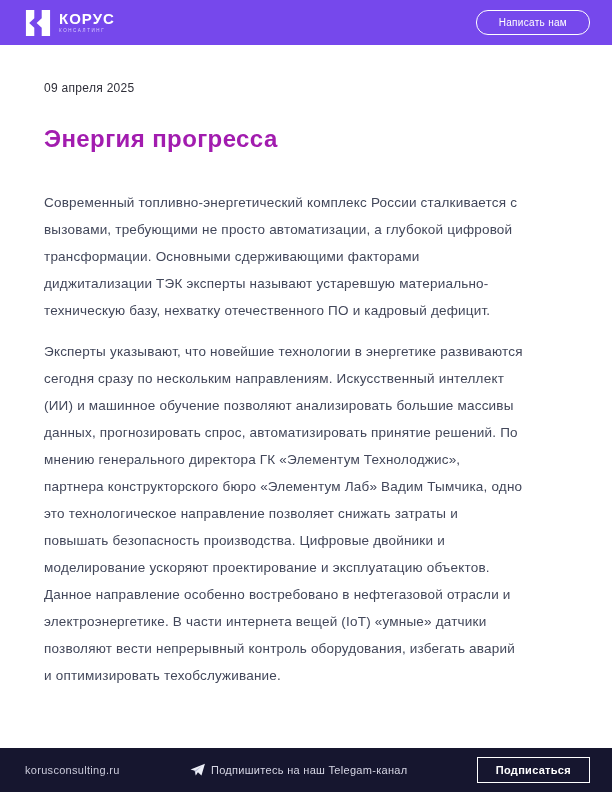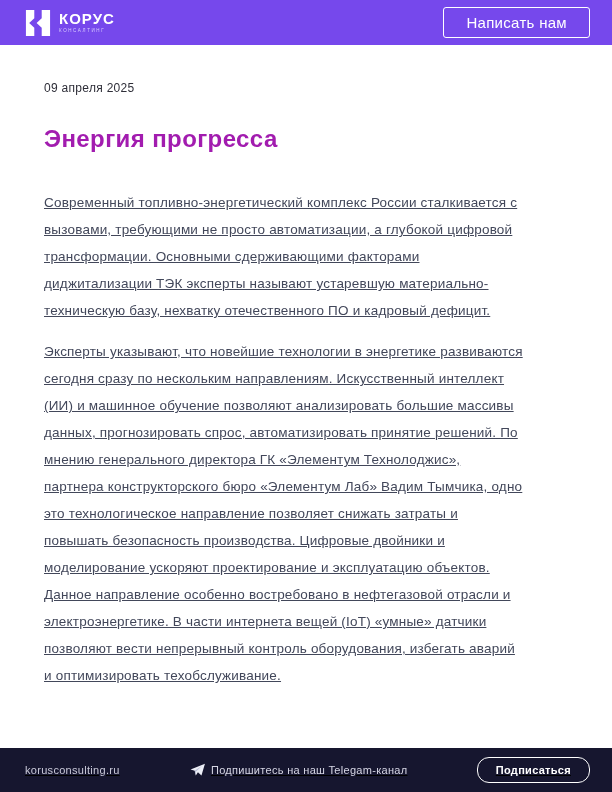--- a/index.html
+++ b/index.html
@@ -26,24 +26,24 @@
   .logo-text { display: flex; flex-direction: column; line-height: 1; }
   .logo-title {
     color: #ffffff; font-weight: bold; font-size: 15px; letter-spacing: 1px;
   }
   .logo-subtitle {
     color: #d9ccff; font-size: 4.5px; letter-spacing: 1.6px; margin-top: 3px;
   }
   .header-btn {
     background: transparent;
     border: 1px solid #ffffff;
-    border-radius: 3px;
+    border-radius: 12px;
     color: #ffffff;
     font-family: "Liberation Sans", sans-serif;
-    font-size: 15px;
+    font-size: 10px;
     padding: 6px 22px;
     cursor: pointer;
     letter-spacing: 0.3px;
   }
 
   
   .main {
     flex: 1 1 auto;
     padding: 36px 57px 0 44px;
     background: #ffffff;
@@ -61,30 +61,28 @@
     letter-spacing: 0.4px;
     margin-bottom: 36px;
   }
   .article-paragraph {
     color: #42475a;
     font-size: 13.5px;
     line-height: 27px;
     letter-spacing: 0.2px;
     max-width: 480px;
     margin-bottom: 14px;
-    text-decoration: underline;
   }
 
   
   .footer {
     height: 44px; flex: 0 0 44px;
     background: #16162F;
     display: flex; align-items: center;
     padding: 0 22px 0 25px;
-    text-decoration: underline;
   }
   .footer-url {
     color: #c9c9d9;
     font-size: 11px;
     letter-spacing: 0.3px;
     text-decoration: none;
     cursor: pointer;
     flex: 0 0 auto;
   }
   .footer-tg {
@@ -95,21 +93,21 @@
   }
   .tg-icon { width: 17px; height: 17px; display: block; }
   .footer-tg-text {
     color: #d6d6e4;
     font-size: 11px;
     letter-spacing: 0.3px;
   }
   .footer-btn {
     background: transparent;
     border: 1px solid #ffffff;
-    border-radius: 12px;
+    border-radius: 0;
     color: #ffffff;
     font-family: "Liberation Sans", sans-serif;
     font-size: 11px;
     font-weight: bold;
     padding: 6px 18px;
     cursor: pointer;
     letter-spacing: 0.3px;
     flex: 0 0 auto;
   }
 </style>

